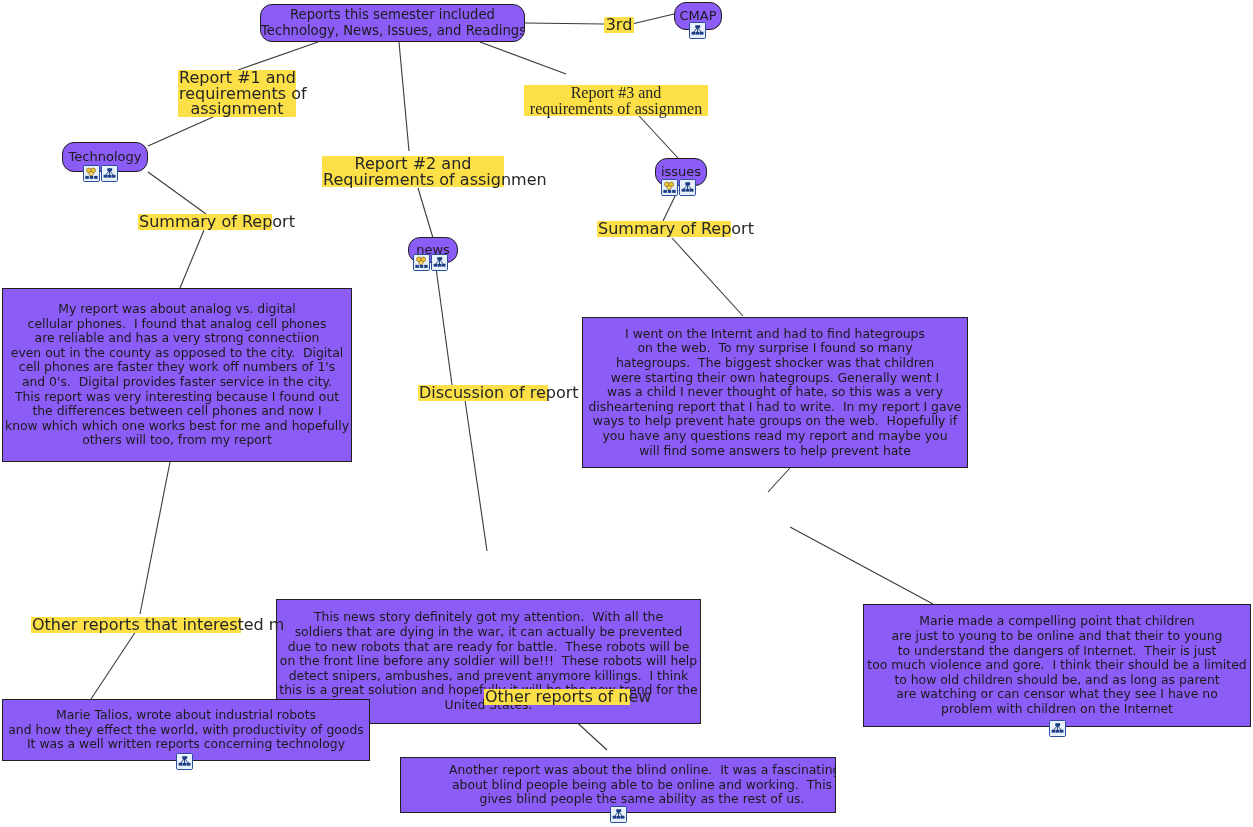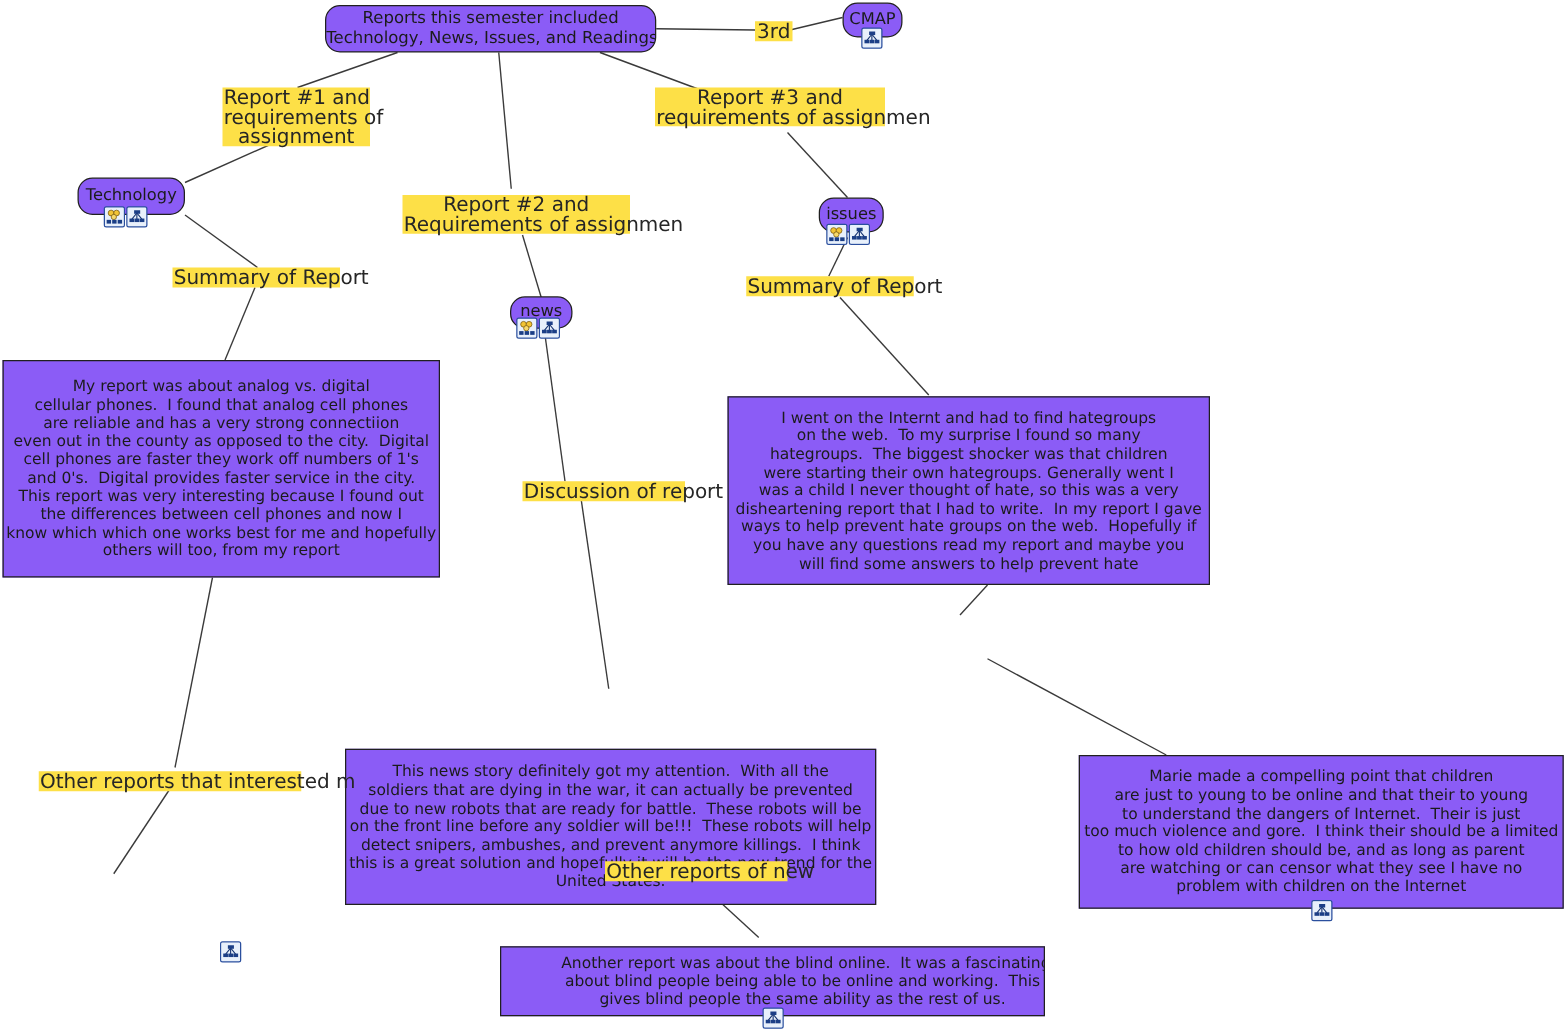--- a/index.html
+++ b/index.html
@@ -275,20 +275,25 @@
   <div class="node note" style="left:276px; top:551px; width:425px; height:125px;margin-top:48px;">
     <span class="txt">This news story definitely got my attention.  With all the
 soldiers that are dying in the war, it can actually be prevented
 due to new robots that are ready for battle.  These robots will be
 on the front line before any soldier will be!!!  These robots will help
 detect snipers, ambushes, and prevent anymore killings.  I think
 this is a great solution and hopefully it will be the new trend for the
 United States.</span>
   </div>
 
+  <div class="node note" style="left:2px; top:699px; width:368px; height:62px;">
+    <span class="txt">Marie Talios, wrote about industrial robots
+and how they effect the world, with productivity of goods
+It was a well written reports concerning technology</span>
+  </div>
   <div class="icons" style="left:176px; top:753px;">
     <span class="ico cmap">
       <svg viewBox="0 0 17 17" aria-hidden="true">
         <rect x="0" y="0" width="17" height="17" fill="#e8f0fb"></rect>
         <line x1="8.5" y1="5" x2="4" y2="10.5" stroke="#12306e" stroke-width="1"></line>
         <line x1="8.5" y1="5" x2="13" y2="10.5" stroke="#12306e" stroke-width="1"></line>
         <line x1="8.5" y1="5" x2="8.5" y2="10.5" stroke="#12306e" stroke-width="1"></line>
         <rect x="6" y="2.5" width="5.5" height="3.2" fill="#1b3e86"></rect>
         <rect x="1.8" y="10" width="4.3" height="3.2" fill="#1b3e86"></rect>
         <rect x="6.4" y="10" width="4.3" height="3.2" fill="#1b3e86"></rect>
@@ -343,21 +348,21 @@
 
   <div class="linklabel" style="left:604px; top:17px; width:28px;">3rd</div>
 
   <div class="linklabel" style="left:178px; top:70px; width:116px;">Report #1 and
 requirements of
 assignment</div>
 
   <div class="linklabel" style="left:322px; top:156px; width:180px;">Report #2 and
 Requirements of assignmen</div>
 
-  <div class="linklabel" style="left:524px; top:70px; width:182px;">Report #3 and
+  <div class="linklabel" style="left:524px; top:85px; width:182px;font-family:Liberation Serif, serif;">Report #3 and
 requirements of assignmen</div>
 
   <div class="linklabel" style="left:138px; top:214px; width:132px;">Summary of Report</div>
 
   <div class="linklabel" style="left:597px; top:221px; width:132px;">Summary of Report</div>
 
   <div class="linklabel" style="left:418px; top:385px; width:128px;">Discussion of report</div>
 
   <div class="linklabel" style="left:31px; top:617px; width:208px;">Other reports that interested m</div>
 

